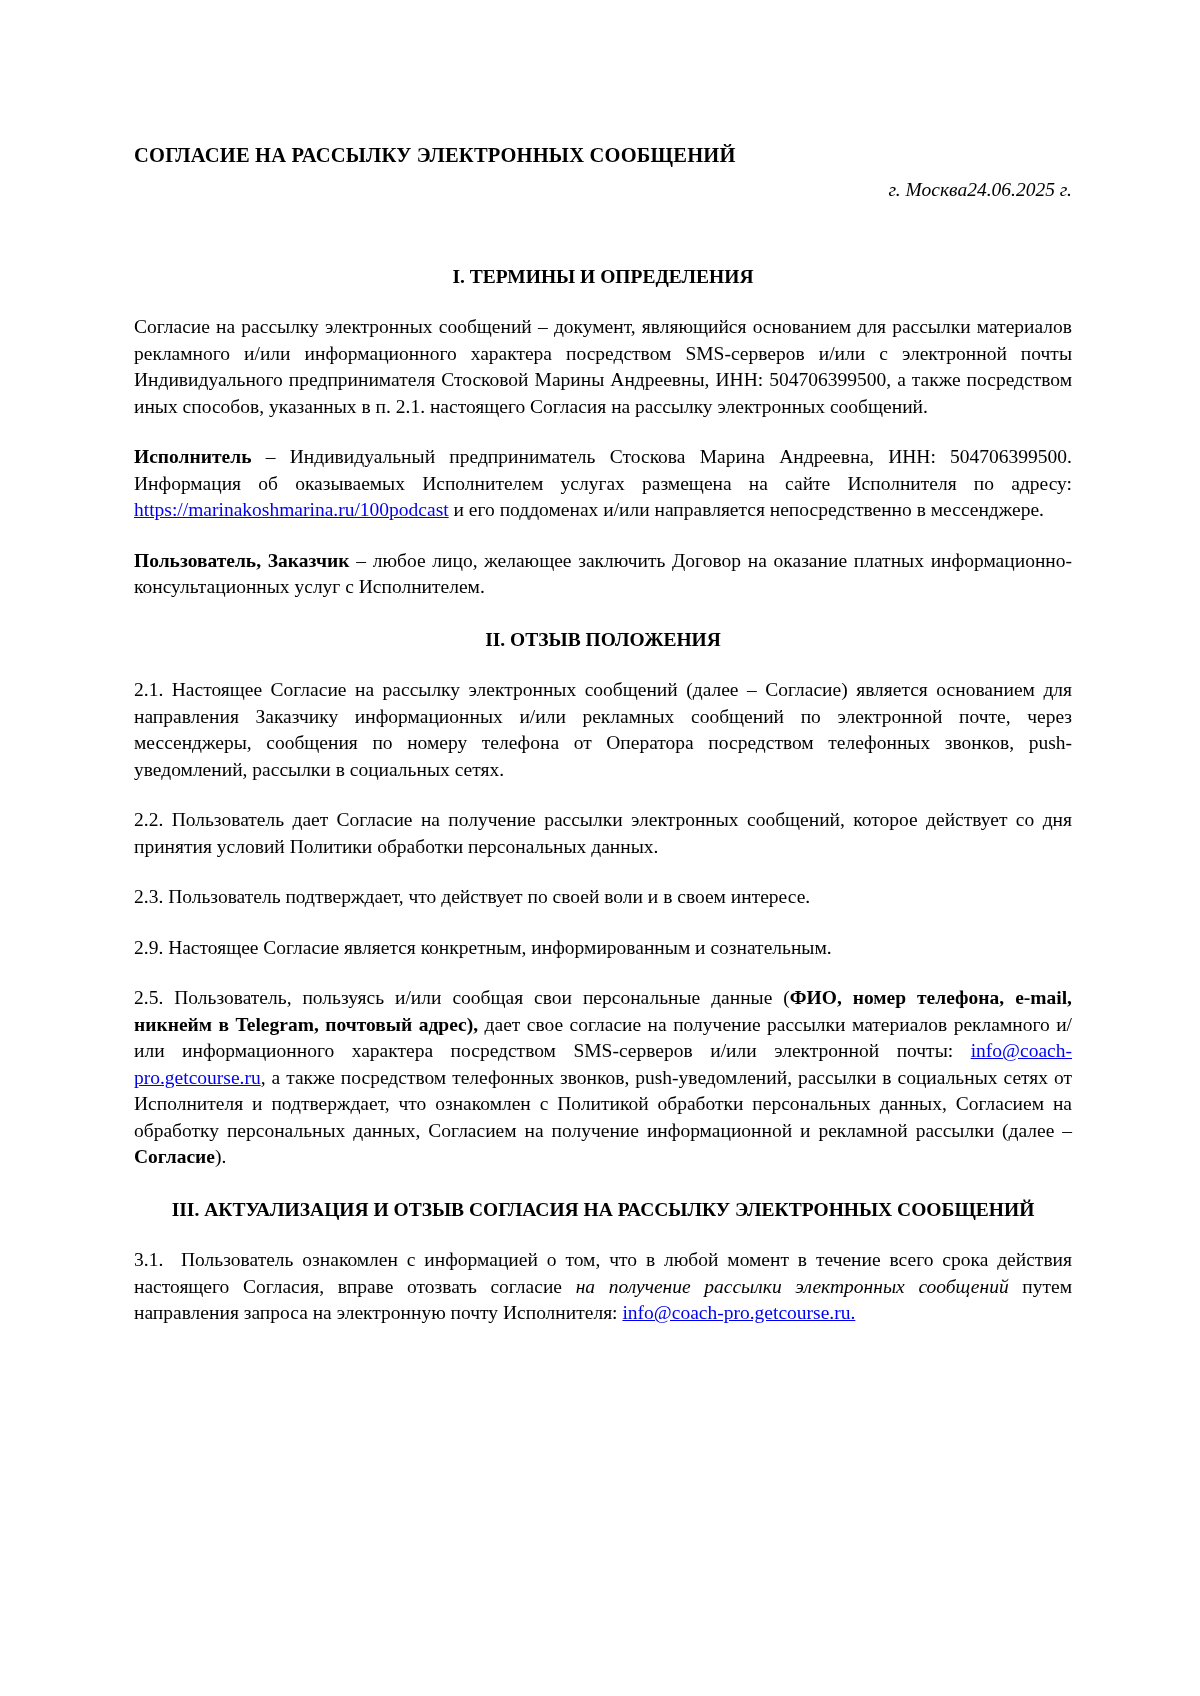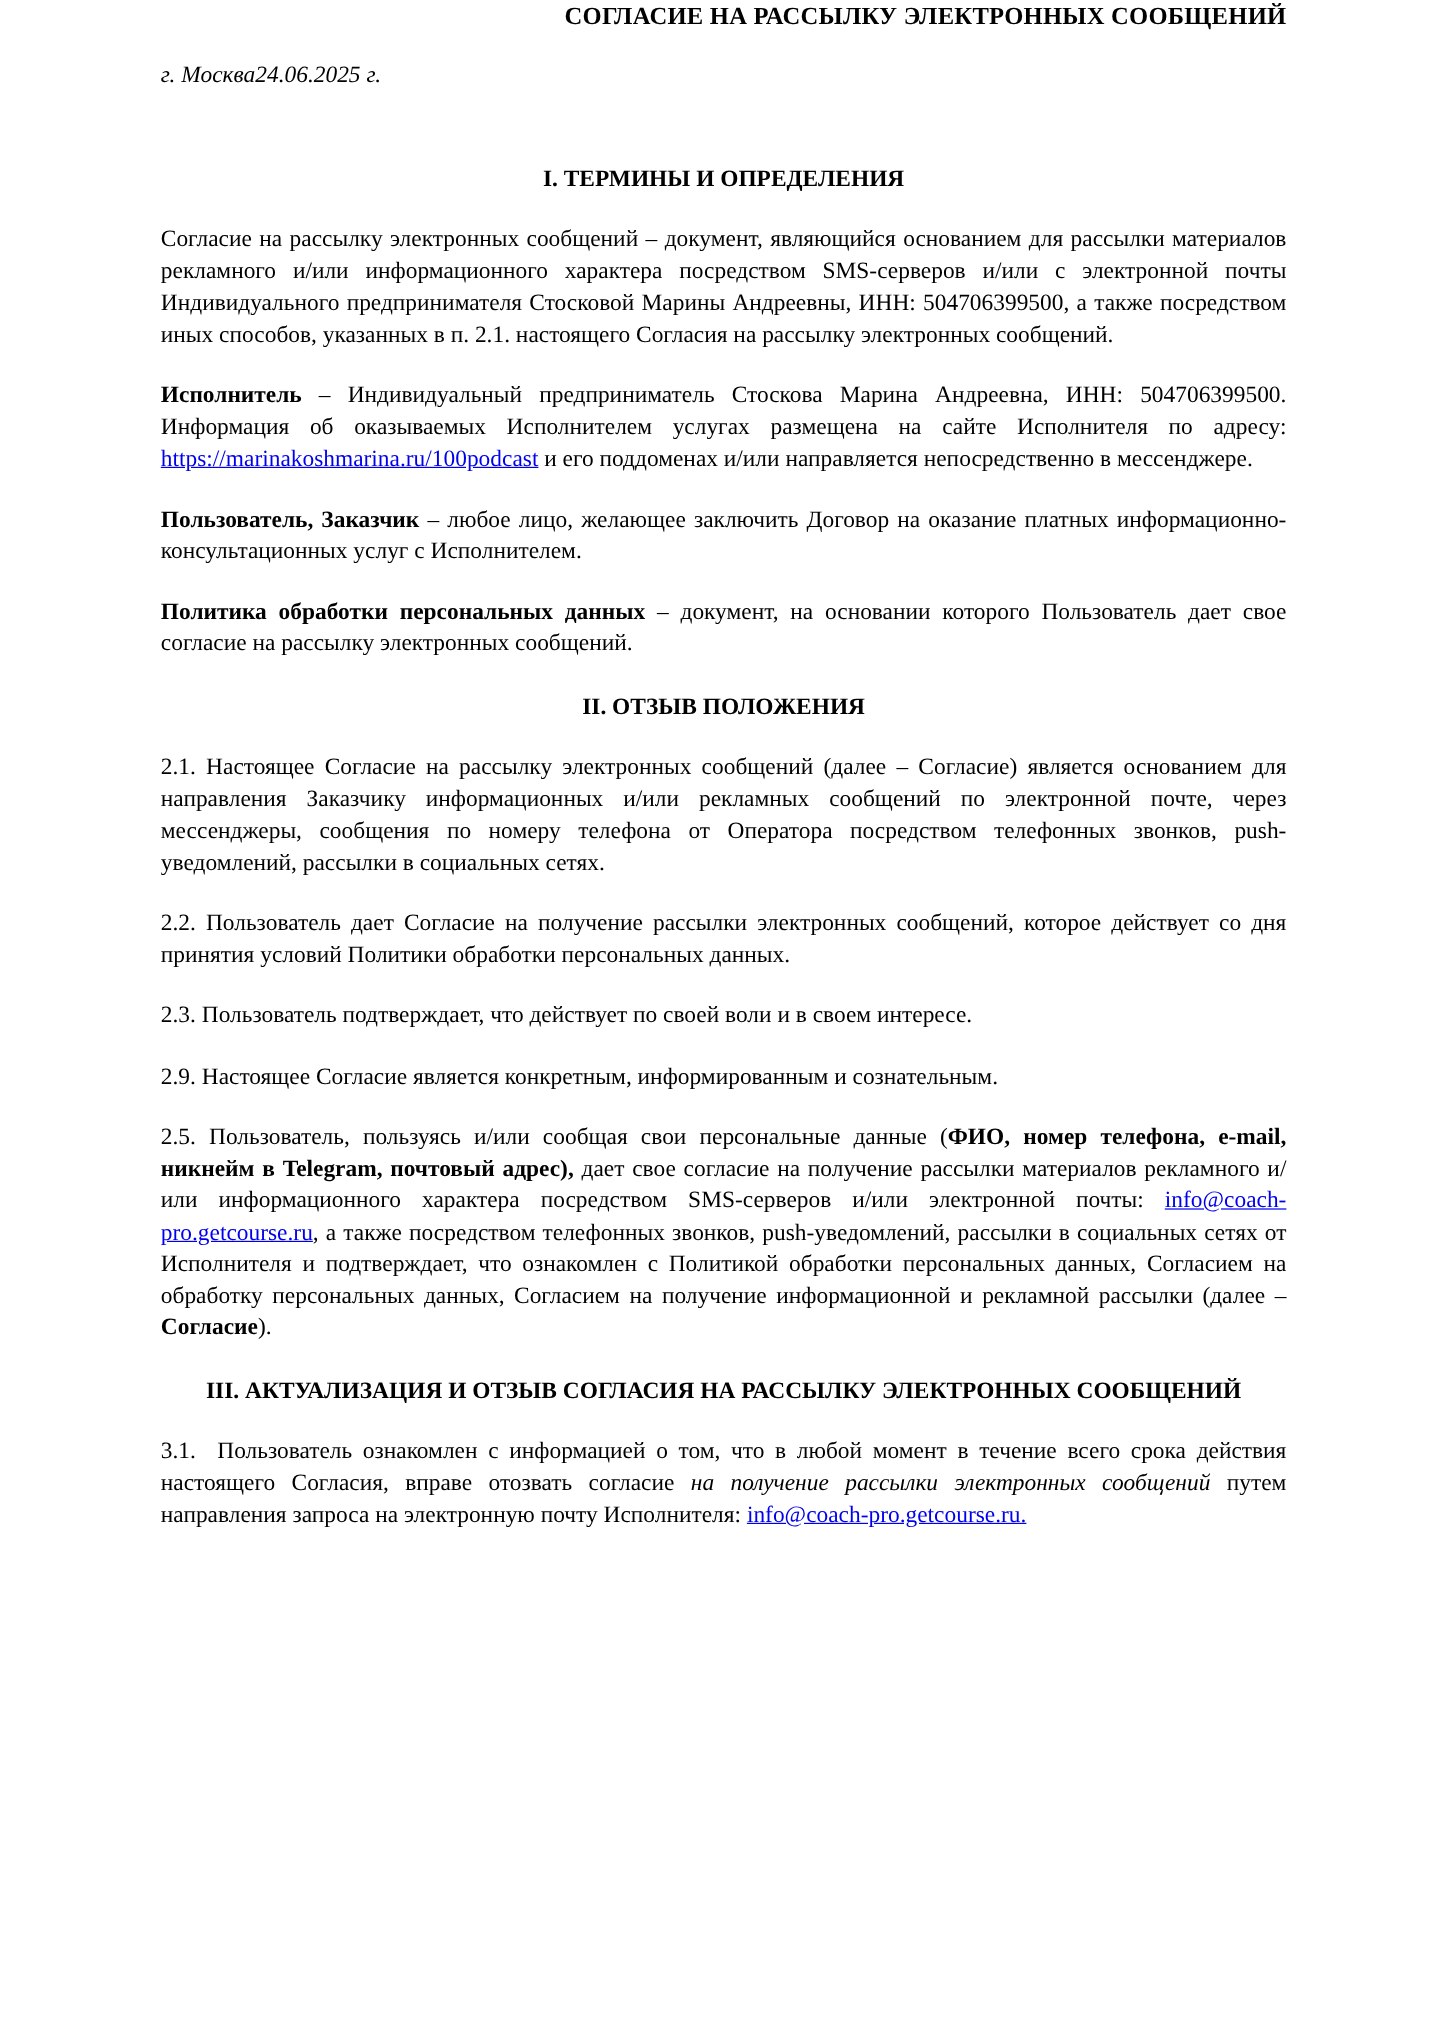--- a/index.html
+++ b/index.html
@@ -12,30 +12,31 @@
     color: var(--ink);
     font-size: 19.5px;
     line-height: 26.5px;
   }
   .page {
     width: 1200px; height: 1696px;
     padding: 0 128px 0 134px;
     background: var(--paper);
   }
   .doc-title {
-    text-align: right;
+    margin-top: 141px;
+    text-align: left;
     font-weight: bold;
     font-size: 20.5px;
     line-height: 28px;
     letter-spacing: 0.2px;
   }
   .meta-row {
-    margin-top: 22px;
+    margin-top: 8px;
     display: flex;
-    justify-content: flex-start;
+    justify-content: flex-end;
     font-style: italic;
   }
   .blocks .sec-heading {
     margin-top: 26px;
     text-align: center;
     font-weight: bold;
     font-size: 19.5px;
     line-height: 26.5px;
   }
   .blocks .sec-heading:first-child { margin-top: 60px; }
@@ -59,21 +60,20 @@
   <div class="doc-title">СОГЛАСИЕ НА РАССЫЛКУ ЭЛЕКТРОННЫХ СООБЩЕНИЙ</div>
   <div class="meta-row">
     <span>г. Москва</span>
     <span>24.06.2025 г.</span>
   </div>
   <div class="blocks">
       <h2 class="sec-heading">I. ТЕРМИНЫ И ОПРЕДЕЛЕНИЯ</h2>
       <p class="para"><span>Согласие на рассылку электронных сообщений – документ, являющийся основанием для рассылки материалов рекламного и/или информационного характера посредством SMS-серверов и/или с электронной почты Индивидуального предпринимателя Стосковой Марины Андреевны, ИНН: 504706399500, а также посредством иных способов, указанных в п. 2.1. настоящего Согласия на рассылку электронных сообщений.</span></p>
       <p class="para"><span class="b">Исполнитель</span><span> – Индивидуальный предприниматель Стоскова Марина Андреевна, ИНН: 504706399500. Информация об оказываемых Исполнителем услугах размещена на сайте Исполнителя по адресу: </span><a class="doc-link" href="#">https://marinakoshmarina.ru/100podcast</a><span> и его поддоменах и/или направляется непосредственно в мессенджере.</span></p>
       <p class="para"><span class="b">Пользователь, Заказчик</span><span> – любое лицо, желающее заключить Договор на оказание платных информационно-консультационных услуг с Исполнителем.</span></p>
-      <p class="para"><span class="b">Политика обработки персональных данных</span><span> – документ, на основании которого Пользователь дает свое согласие на рассылку электронных сообщений.</span></p>
       <h2 class="sec-heading">II. ОТЗЫВ ПОЛОЖЕНИЯ</h2>
       <p class="para"><span>2.1. Настоящее Согласие на рассылку электронных сообщений (далее – Согласие) является основанием для направления Заказчику информационных и/или рекламных сообщений по электронной почте, через мессенджеры, сообщения по номеру телефона от Оператора посредством телефонных звонков, push-уведомлений, рассылки в социальных сетях.</span></p>
       <p class="para"><span>2.2. Пользователь дает Согласие на получение рассылки электронных сообщений, которое действует со дня принятия условий Политики обработки персональных данных.</span></p>
       <p class="para"><span>2.3. Пользователь подтверждает, что действует по своей воли и в своем интересе.</span></p>
       <p class="para"><span>2.9. Настоящее Согласие является конкретным, информированным и сознательным.</span></p>
       <p class="para"><span>2.5. Пользователь, пользуясь и/или сообщая свои персональные данные (</span><span class="b">ФИО, номер телефона, e-mail, никнейм в Telegram, почтовый адрес),</span><span> дает свое согласие на получение рассылки материалов рекламного и/или информационного характера посредством SMS-серверов и/или электронной почты: </span><a class="doc-link" href="#">info@coach-pro.getcourse.ru</a><span>, а также посредством телефонных звонков, push-уведомлений, рассылки в социальных сетях от Исполнителя и подтверждает, что ознакомлен с Политикой обработки персональных данных, Согласием на обработку персональных данных, Согласием на получение информационной и рекламной рассылки (далее – </span><span class="b">Согласие</span><span>).</span></p>
       <h2 class="sec-heading">III. АКТУАЛИЗАЦИЯ И ОТЗЫВ СОГЛАСИЯ НА РАССЫЛКУ ЭЛЕКТРОННЫХ СООБЩЕНИЙ</h2>
       <p class="para"><span>3.1.&nbsp; Пользователь ознакомлен с информацией о том, что в любой момент в течение всего срока действия настоящего Согласия, вправе отозвать согласие </span><span class="i">на получение рассылки электронных сообщений</span><span> путем направления запроса на электронную почту Исполнителя: </span><a class="doc-link" href="#">info@coach-pro.getcourse.ru.</a></p>
     </div>
 </div>

